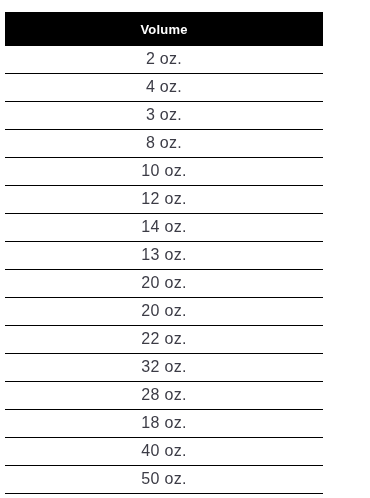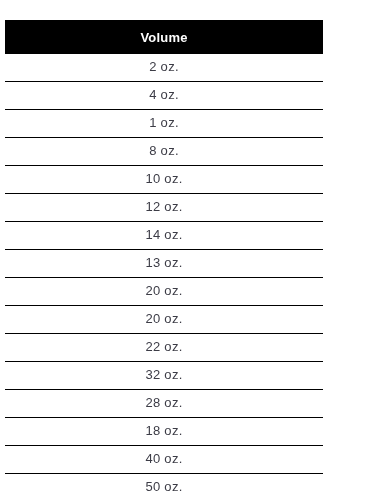--- a/index.html
+++ b/index.html
@@ -13,21 +13,21 @@
     overflow: hidden;
     font-family: "Liberation Sans", sans-serif;
     -webkit-font-smoothing: antialiased;
   }
 
   #volume-table {
     position: relative;
     width: 370px;
     height: 498px;
     box-sizing: border-box;
-    padding-top: 20px;
+    padding-top: 12px;
   }
 
   
   .table-header {
     position: relative;
     margin-left: 5px;
     width: 318px;
     height: 34px;
     background: #000000;
     display: flex;
@@ -58,21 +58,21 @@
     align-items: center;
     justify-content: center;
     border-bottom: 1.5px solid #000000;
   }
   .table-row:last-child {
     border-bottom: none;
   }
 
   .cell-volume {
     color: #3c3c46;
-    font-size: 13px;
+    font-size: 16px;
     font-weight: 300;
     line-height: 1;
     letter-spacing: 0.3px;
     text-align: center;
     transform: translateY(-1px);
   }
 </style>
 </head>
 <body>
 
@@ -86,21 +86,21 @@
 
     <div class="table-row">
       <span class="cell-volume">2 oz.</span>
     </div>
 
     <div class="table-row">
       <span class="cell-volume">4 oz.</span>
     </div>
 
     <div class="table-row">
-      <span class="cell-volume">1 oz.</span>
+      <span class="cell-volume">3 oz.</span>
     </div>
 
     <div class="table-row">
       <span class="cell-volume">8 oz.</span>
     </div>
 
     <div class="table-row">
       <span class="cell-volume">10 oz.</span>
     </div>
 

